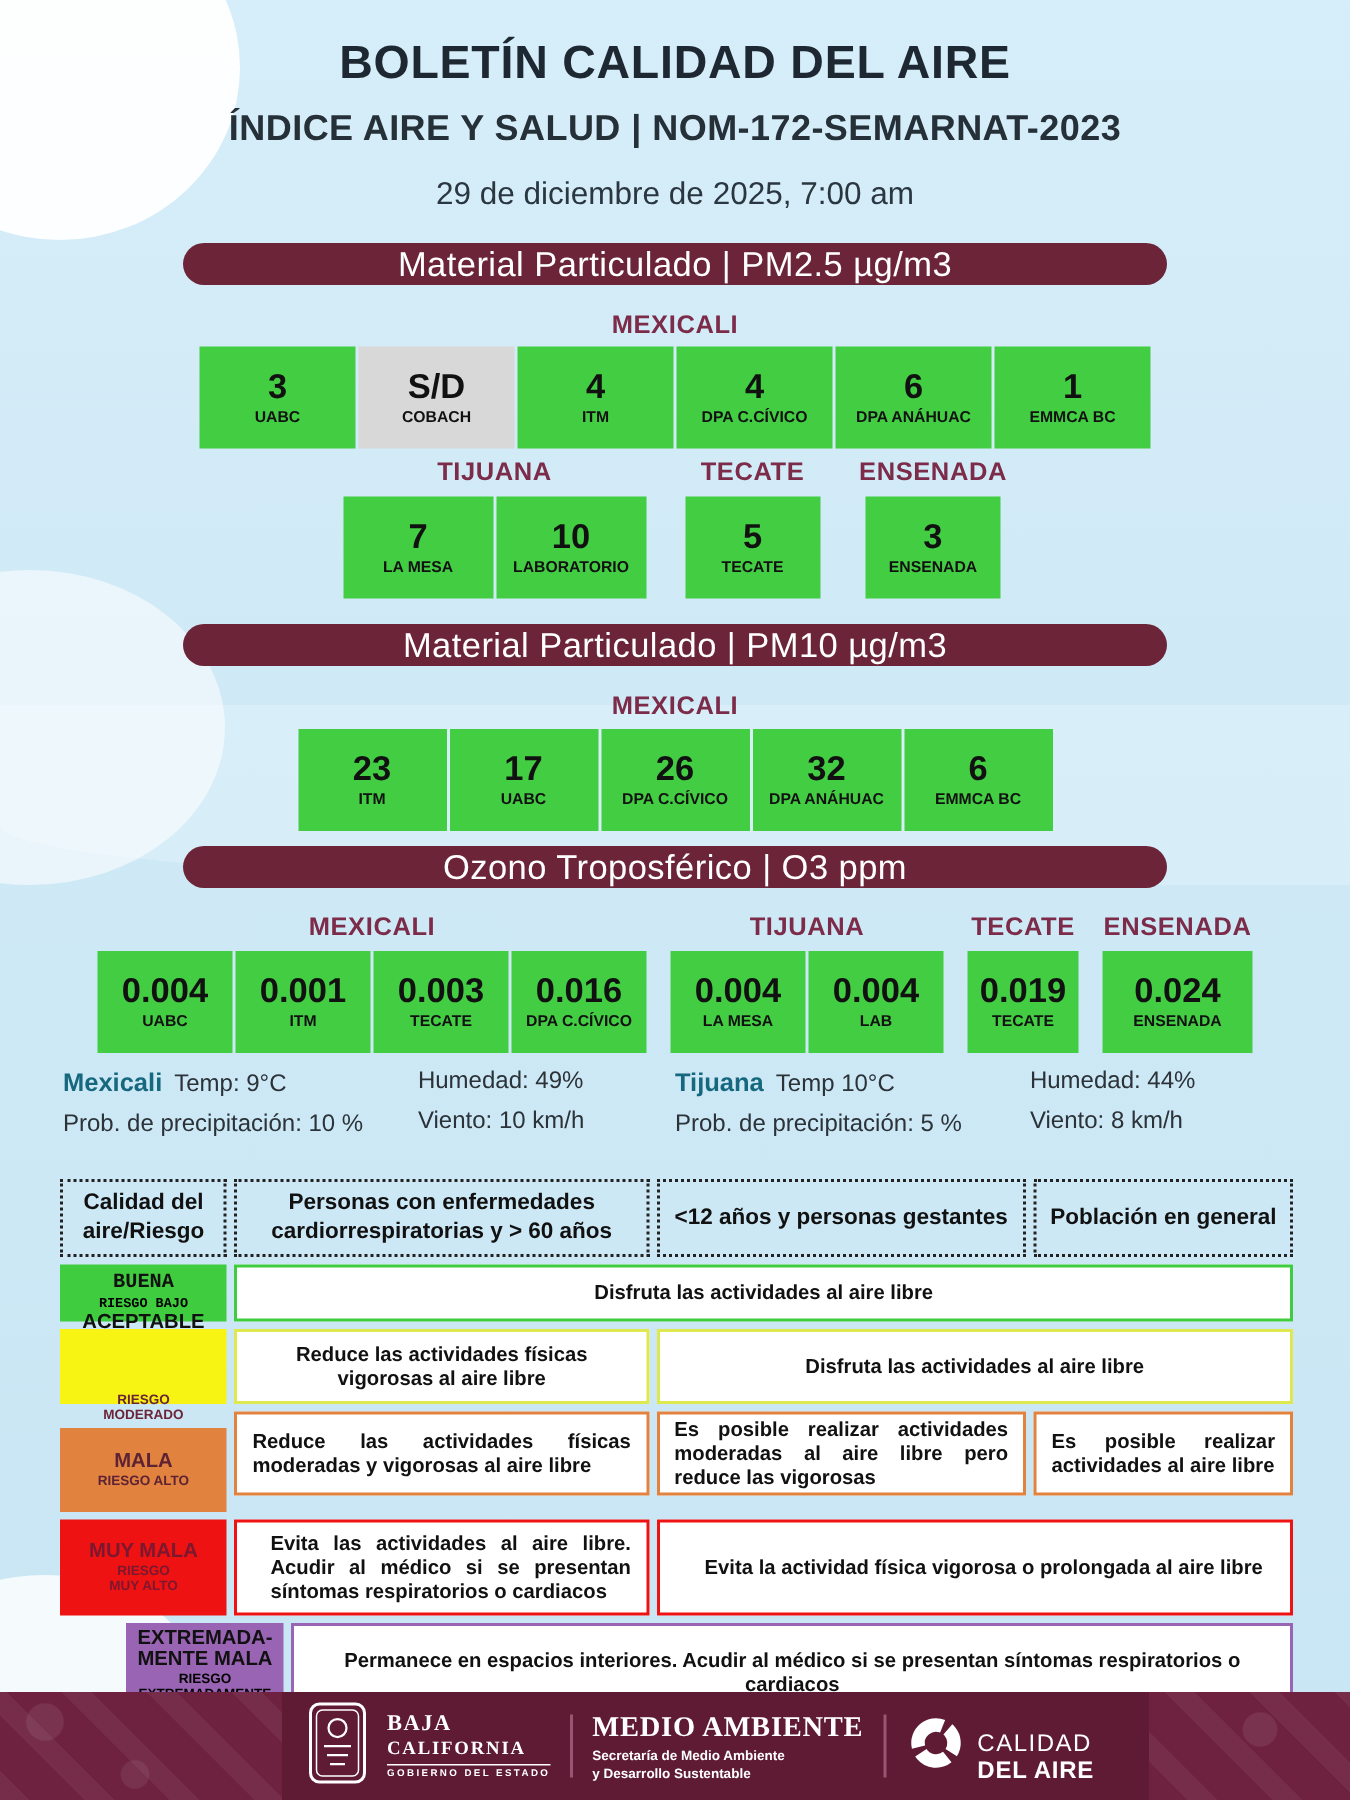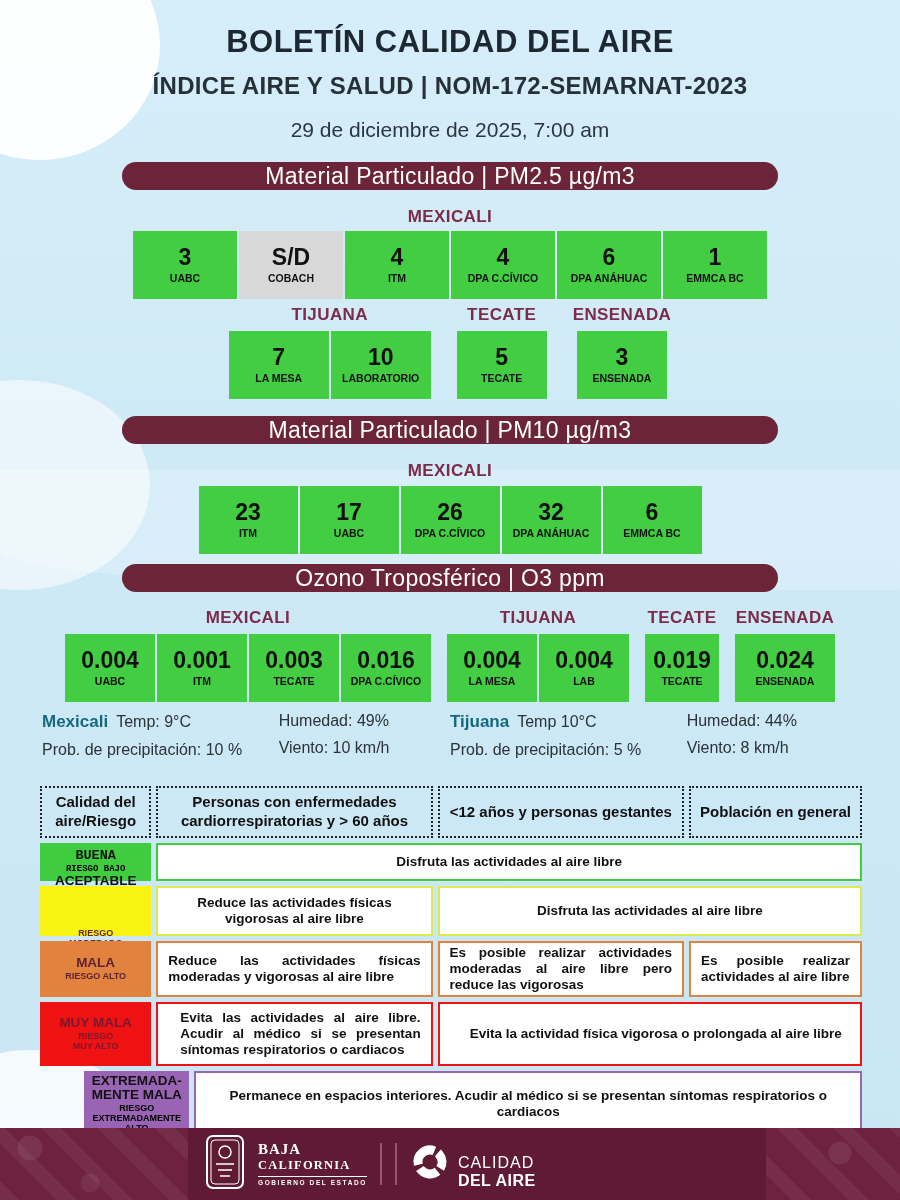--- a/index.html
+++ b/index.html
@@ -63,21 +63,21 @@
   .rsk{font-size:9px;font-weight:bold;line-height:1.1;white-space:pre-line;}
   .ccell{background:#fff;box-sizing:border-box;display:flex;align-items:center;
     justify-content:center;font-size:13.5px;font-weight:bold;color:#111;line-height:1.2;
     padding:4px 10px;text-align:center;}
   .ccell.just{text-align:justify;}
   .cw1{width:112px;} .cw2{width:278px;} .cw3{width:248px;} .cw4{width:174px;}
   .cw34{width:427px;} .cw234{width:710px;}
   .row-buena  .lblcell{background:#3fcd3f;font-family:Liberation Mono, monospace;} .row-buena  .ccell{border:2px solid #3fcd3f;}
   .row-acep   .lblcell{background:#f7f414;gap:41px;} .row-acep   .ccell{border:2px solid #dde94f;}
   .row-acep .rsk{color:#6b2438;}
-  .row-mala   .lblcell{background:#e2823f;} .row-mala   .ccell{border:2px solid #e2823f;}
+  .row-mala   .lblcell{background:#e2823f;margin-top:11px;} .row-mala   .ccell{border:2px solid #e2823f;}
   .row-mala .lvl,.row-mala .rsk{color:#5e2333;}
   .row-muy    .lblcell{background:#ee1212;} .row-muy    .ccell{border:2px solid #ee1212;padding-left:22px;}
   .row-muy .lvl,.row-muy .rsk{color:#7a1830;}
   .row-ext    .lblcell{background:#9a64b4;margin-left:44px;} .row-ext    .ccell{border:2px solid #9a64b4;}
   .h-buena{height:38px;} .h-acep{height:50px;} .h-mala{height:56px;}
   .h-muy{height:64px;} .h-ext{height:66px;}
 
   .footer{position:absolute;top:1128px;left:0;width:900px;height:72px;background:#6e2240;
     background-image:
       radial-gradient(circle at 30px 20px, rgba(255,255,255,.08) 0 12px, transparent 13px),
@@ -350,20 +350,25 @@
           <path d="M11 30 H29 M13 36 H27 M15 42 H25" stroke-width="1.5"></path>
         </svg>
       </span>
       <div class="gov">
         <span class="g1">BAJA</span>
         <span class="g2">CALIFORNIA</span>
         <span class="rule"></span>
         <span class="g3">GOBIERNO DEL ESTADO</span>
       </div>
       <div class="fdiv"></div>
+      <div class="dept">
+        <span class="d1">MEDIO AMBIENTE</span>
+        <span class="d2">Secretaría de Medio Ambiente</span>
+        <span class="d3">y Desarrollo Sustentable</span>
+      </div>
       <div class="fdiv"></div>
       <div class="brand">
         <span>
           <svg width="40" height="40" viewBox="0 0 40 40">
             <circle cx="20" cy="20" r="12" fill="none" stroke="#ffffff" stroke-width="9" stroke-dasharray="15 4 20 4 26 4" transform="rotate(-40 20 20)"></circle>
           </svg>
         </span>
         <div class="brand-text">
           <span class="b1">CALIDAD</span>
           <span class="b2">DEL AIRE</span>

